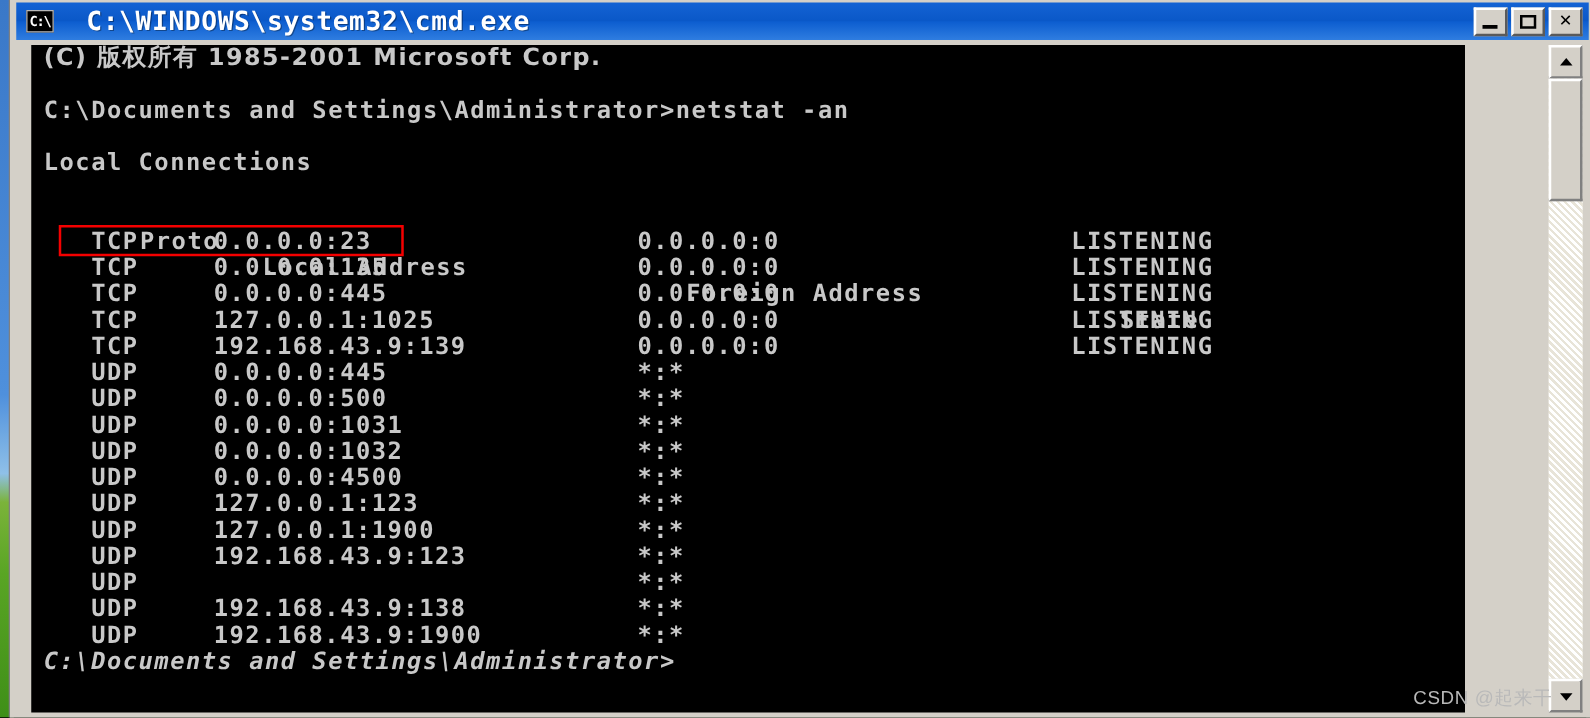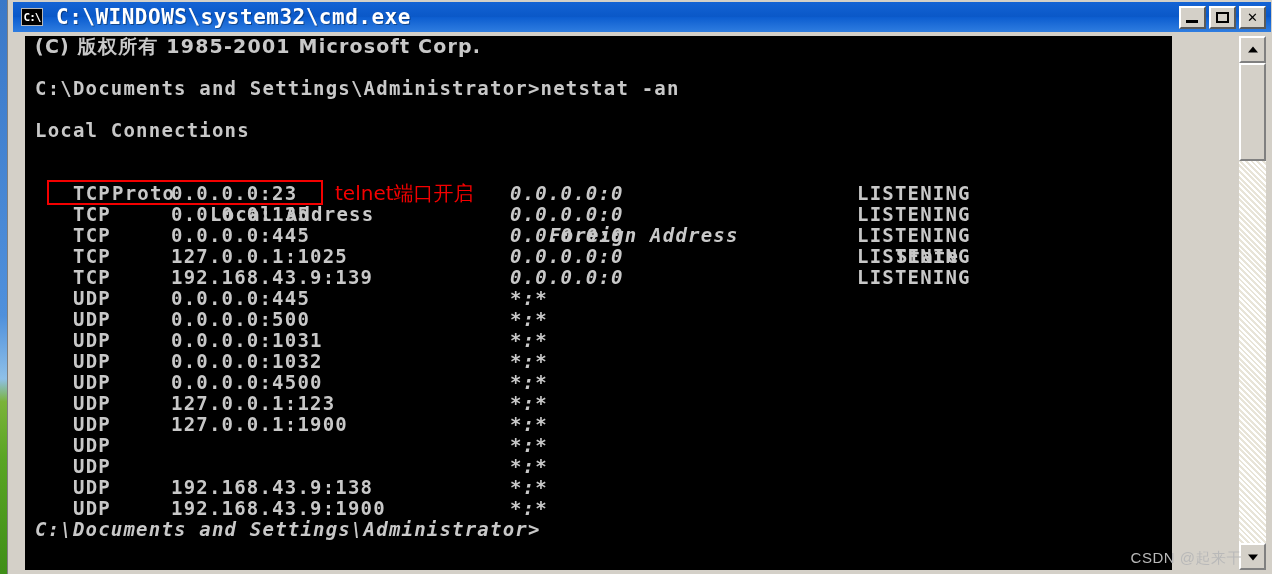--- a/index.html
+++ b/index.html
@@ -66,21 +66,21 @@
     font-family: "DejaVu Sans Mono", monospace;
     font-size: 11px;
     font-weight: bold;
     line-height: 18px;
     text-align: center;
     letter-spacing: -1px;
     box-sizing: border-box;
     flex: none;
   }
   #titlebar .tb-title {
-    margin-left: 13px;
+    margin-left: 26px;
     color: #ffffff;
     font-family: "DejaVu Sans Mono", monospace;
     font-size: 21px;
     font-weight: bold;
     letter-spacing: 0.5px;
     white-space: nowrap;
     text-shadow: 1px 1px 0 rgba(0,0,0,0.35);
   }
   #titlebar .tb-buttons {
     margin-left: auto;
@@ -152,21 +152,21 @@
     line-height: 21px;
     height: 21px;
   }
   .cline.cjk {
     font-family: "DejaVu Sans", sans-serif;
   }
 
   
   .col-proto  { position: absolute; left: 48px; }
   .col-local  { position: absolute; left: 146px; }
-  .col-fore   { position: absolute; left: 485px; font-style: italic; }
+  .col-fore   { position: absolute; left: 485px; }
   .col-state  { position: absolute; left: 832px; text-align: center; }
 
   
   #red-box {
     position: absolute;
     left: 22px;
     top: 6px;
     width: 276px;
     height: 25px;
     border: 2px solid #ee0000;
@@ -313,28 +313,27 @@
             <div class="cline" style="top: 189px; left: 0px; width: 100%;"><span class="col-proto">TCP</span><span class="col-local">0.0.0.0:445</span><span class="col-fore">0.0.0.0:0</span><span class="col-state">LISTENING</span></div>
             <div class="cline" style="top: 210px; left: 0px; width: 100%;"><span class="col-proto">TCP</span><span class="col-local">127.0.0.1:1025</span><span class="col-fore">0.0.0.0:0</span><span class="col-state">LISTENING</span></div>
             <div class="cline" style="top: 231px; left: 0px; width: 100%;"><span class="col-proto">TCP</span><span class="col-local">192.168.43.9:139</span><span class="col-fore">0.0.0.0:0</span><span class="col-state">LISTENING</span></div>
             <div class="cline" style="top: 252px; left: 0px; width: 100%;"><span class="col-proto">UDP</span><span class="col-local">0.0.0.0:445</span><span class="col-fore">*:*</span><span class="col-state"></span></div>
             <div class="cline" style="top: 273px; left: 0px; width: 100%;"><span class="col-proto">UDP</span><span class="col-local">0.0.0.0:500</span><span class="col-fore">*:*</span><span class="col-state"></span></div>
             <div class="cline" style="top: 294px; left: 0px; width: 100%;"><span class="col-proto">UDP</span><span class="col-local">0.0.0.0:1031</span><span class="col-fore">*:*</span><span class="col-state"></span></div>
             <div class="cline" style="top: 315px; left: 0px; width: 100%;"><span class="col-proto">UDP</span><span class="col-local">0.0.0.0:1032</span><span class="col-fore">*:*</span><span class="col-state"></span></div>
             <div class="cline" style="top: 336px; left: 0px; width: 100%;"><span class="col-proto">UDP</span><span class="col-local">0.0.0.0:4500</span><span class="col-fore">*:*</span><span class="col-state"></span></div>
             <div class="cline" style="top: 357px; left: 0px; width: 100%;"><span class="col-proto">UDP</span><span class="col-local">127.0.0.1:123</span><span class="col-fore">*:*</span><span class="col-state"></span></div>
             <div class="cline" style="top: 378px; left: 0px; width: 100%;"><span class="col-proto">UDP</span><span class="col-local">127.0.0.1:1900</span><span class="col-fore">*:*</span><span class="col-state"></span></div>
-            <div class="cline" style="top: 399px; left: 0px; width: 100%;"><span class="col-proto">UDP</span><span class="col-fore">*:*</span><span class="col-state"></span></div>
+            <div class="cline" style="top: 399px; left: 0px; width: 100%;"><span class="col-proto">UDP</span><span class="col-local">192.168.43.9:123</span><span class="col-fore">*:*</span><span class="col-state"></span></div>
             <div class="cline" style="top: 420px; left: 0px; width: 100%;"><span class="col-proto">UDP</span><span class="col-fore">*:*</span><span class="col-state"></span></div>
             <div class="cline" style="top: 441px; left: 0px; width: 100%;"><span class="col-proto">UDP</span><span class="col-local">192.168.43.9:138</span><span class="col-fore">*:*</span><span class="col-state"></span></div>
             <div class="cline" style="top: 462px; left: 0px; width: 100%;"><span class="col-proto">UDP</span><span class="col-local">192.168.43.9:1900</span><span class="col-fore">*:*</span><span class="col-state"></span></div>
           </div>
 
         <div id="red-box" style="top: 144px; border-color: rgb(244, 0, 0);"></div>
-        <div id="red-label" style="top: 145px; color: rgb(244, 0, 0);">telnet端口开启</div>
 
         <div class="cline" style="top:483px;left:10px;font-style:italic;">C:\Documents and Settings\Administrator&gt;</div>
 
       </div>
     </div>
 
     <div id="scrollbar">
       <div class="sb-btn up">
         <span class="arrow"></span>
       </div>

